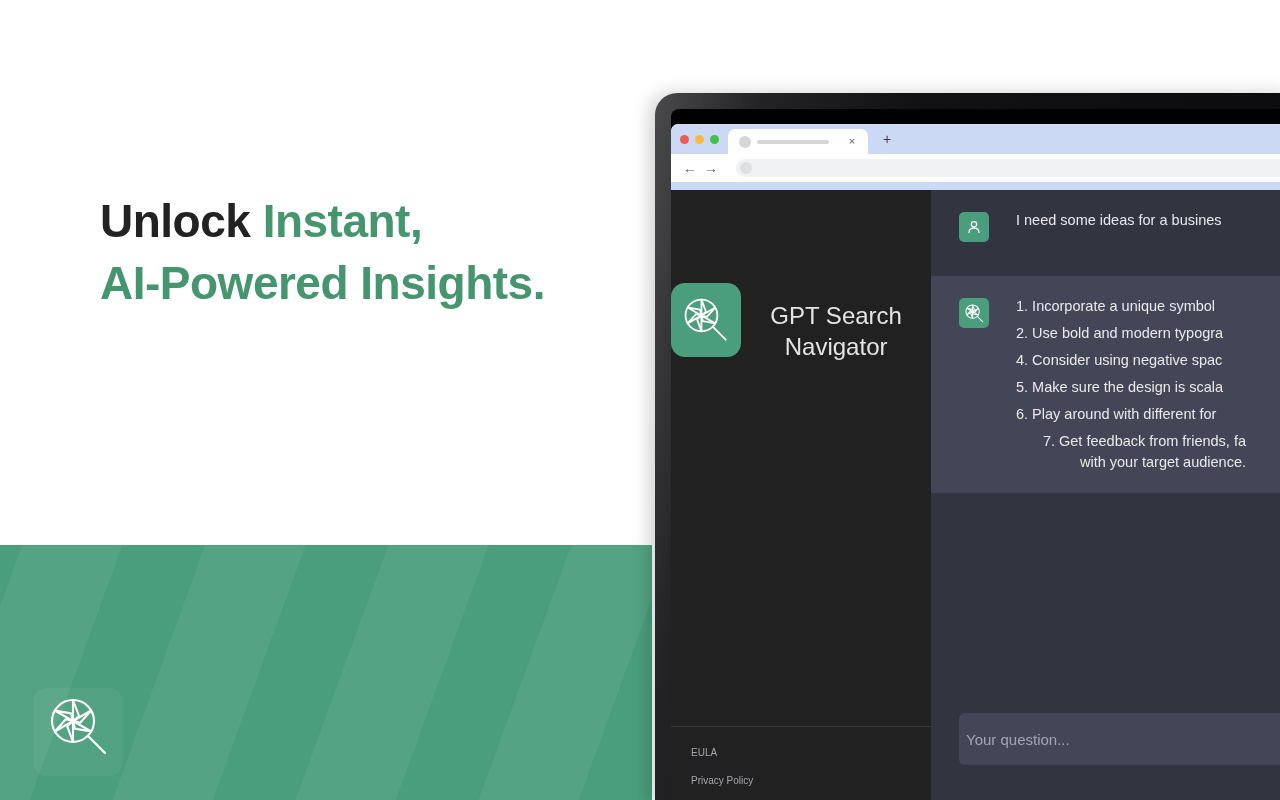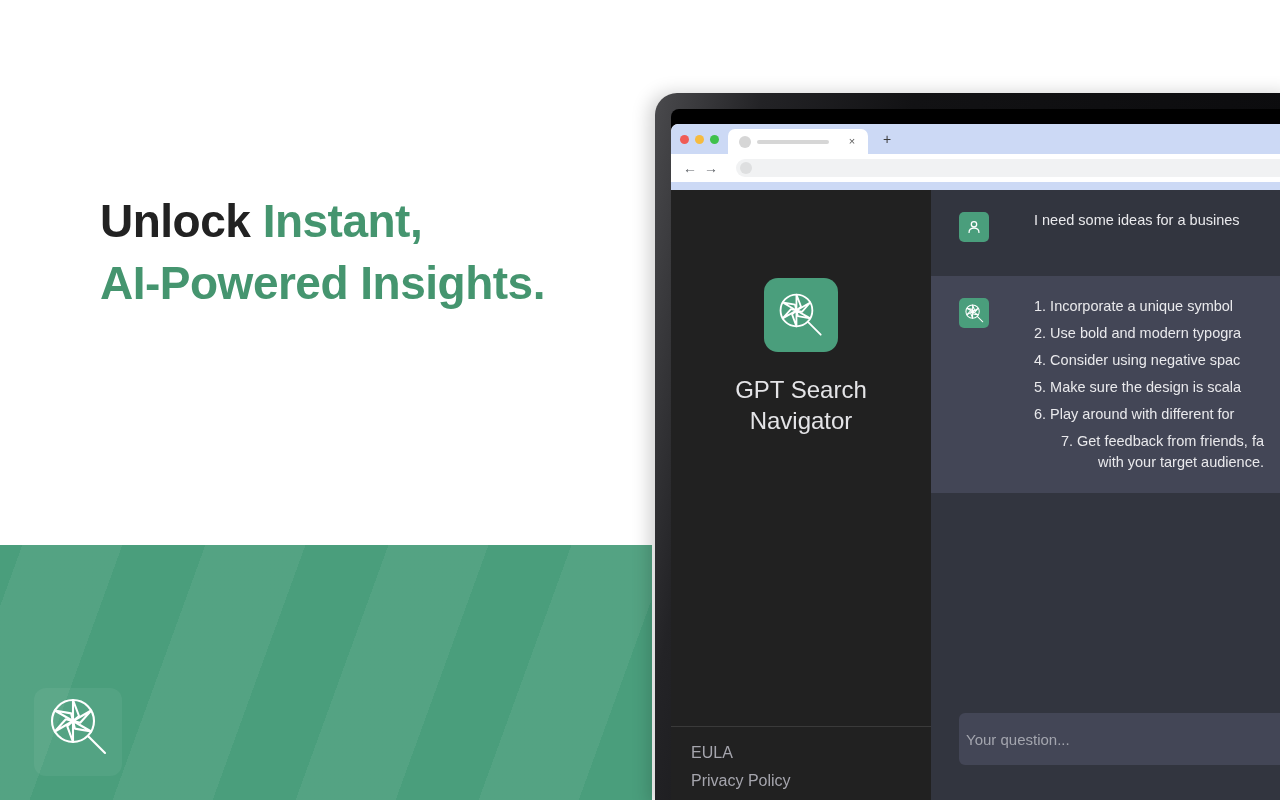--- a/index.html
+++ b/index.html
@@ -175,21 +175,21 @@
     position: relative;
     width: 260px;
     background: #212121;
     flex: 0 0 260px;
     display: flex;
     flex-direction: column;
   }
   .sidebar-brand {
     margin-top: 88px;
     display: flex;
-    flex-direction: column;
+    flex-direction: row;
     align-items: center;
   }
   .brand-logo {
     width: 74px; height: 74px;
     border-radius: 14px;
     background: #4A9E7C;
     display: flex; align-items: center; justify-content: center;
   }
   .brand-title {
     margin-top: 22px;
@@ -201,21 +201,21 @@
     font-family: "Liberation Sans", sans-serif;
   }
   .sidebar-footer {
     margin-top: auto;
     border-top: 1px solid #3a3a3a;
     padding: 12px 0 10px 20px;
   }
   .footer-link {
     display: block;
     color: #a5a5ad;
-    font-size: 16px;
+    font-size: 10px;
     line-height: 28px;
     text-decoration: none;
   }
 
   .chat {
     flex: 1 1 auto;
     position: relative;
     background: #32353F;
     display: flex;
     flex-direction: column;
@@ -231,21 +231,21 @@
   .msg.assistant { background: #434656; }
   .avatar {
     flex: 0 0 auto;
     width: 30px; height: 30px;
     border-radius: 5px;
     background: #4A9E7C;
     display: flex; align-items: center; justify-content: center;
     margin-top: 2px;
   }
   .msg-body {
-    margin-left: 45px;
+    margin-left: 27px;
     color: #e9e9ec;
     font-size: 14.5px;
     line-height: 21px;
     white-space: nowrap;
     overflow: visible;
   }
   .answer-list {
     list-style: none;
     margin: 0; padding: 0;
   }

